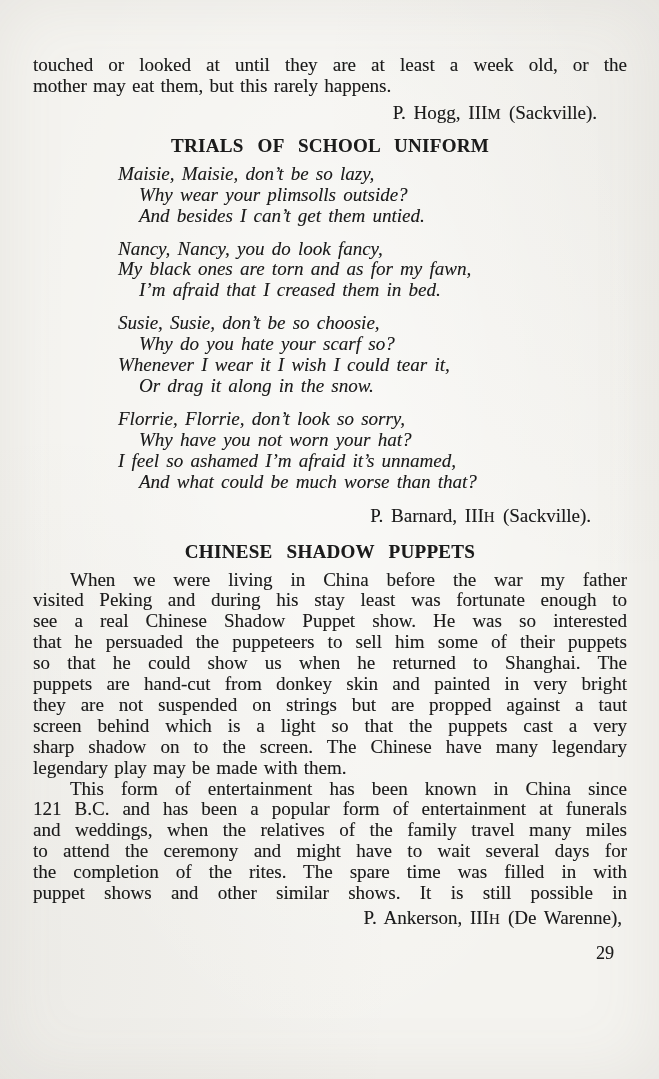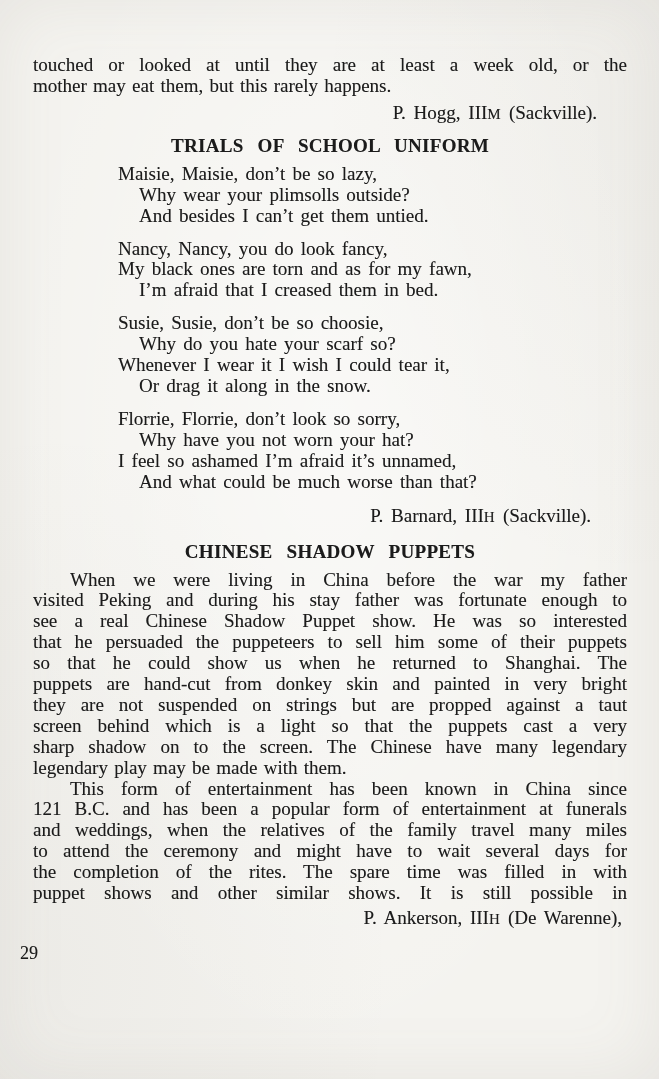--- a/index.html
+++ b/index.html
@@ -46,30 +46,30 @@
     font-weight: bold;
     text-align: center;
     word-spacing: 9px;
     letter-spacing: 0.3px;
     line-height: 22px;
     margin: 0;
   }
   .t1 { margin-top: 10px; margin-bottom: 7px; }
   .t2 { margin-top: 13px; margin-bottom: 7px; }
   .poem { margin-top: 6px; }
-  .stanza { margin-bottom: 12px; }
+  .stanza { margin-bottom: 12px; font-style: italic; }
   .vline {
     font-size: 19px;
     line-height: 20.9px;
     word-spacing: 2.5px;
     margin-left: 85px;
   }
   .vline.in { margin-left: 106px; }
   .pagenum {
-    text-align: left;
+    text-align: right;
     font-size: 18px;
     margin-top: 13px;
     transform: translateX(-13px);
   }
 </style>
 </head>
 <body>
 
 <div class="page">
 
@@ -104,21 +104,21 @@
       <div class="vline">I feel so ashamed I’m afraid it’s unnamed,</div>
       <div class="vline in">And what could be much worse than that?</div>
     </div>
   </div>
   <div class="attr attr2"><span>P. Barnard, III</span><span class="sc">H</span><span> (Sackville).</span></div>
 
   <h2 class="title t2">CHINESE SHADOW PUPPETS</h2>
 
   <div class="para">
     <div class="bline just ind">When we were living in China before the war my father</div>
-    <div class="bline just">visited Peking and during his stay father was fortunate enough to</div>
+    <div class="bline just">visited Peking and during his stay least was fortunate enough to</div>
     <div class="bline just">see a real Chinese Shadow Puppet show. He was so interested</div>
     <div class="bline just">that he persuaded the puppeteers to sell him some of their puppets</div>
     <div class="bline just">so that he could show us when he returned to Shanghai. The</div>
     <div class="bline just">puppets are hand-cut from donkey skin and painted in very bright</div>
     <div class="bline just">they are not suspended on strings but are propped against a taut</div>
     <div class="bline just">screen behind which is a light so that the puppets cast a very</div>
     <div class="bline just">sharp shadow on to the screen. The Chinese have many legendary</div>
     <div class="bline">legendary play may be made with them.</div>
   </div>
 

